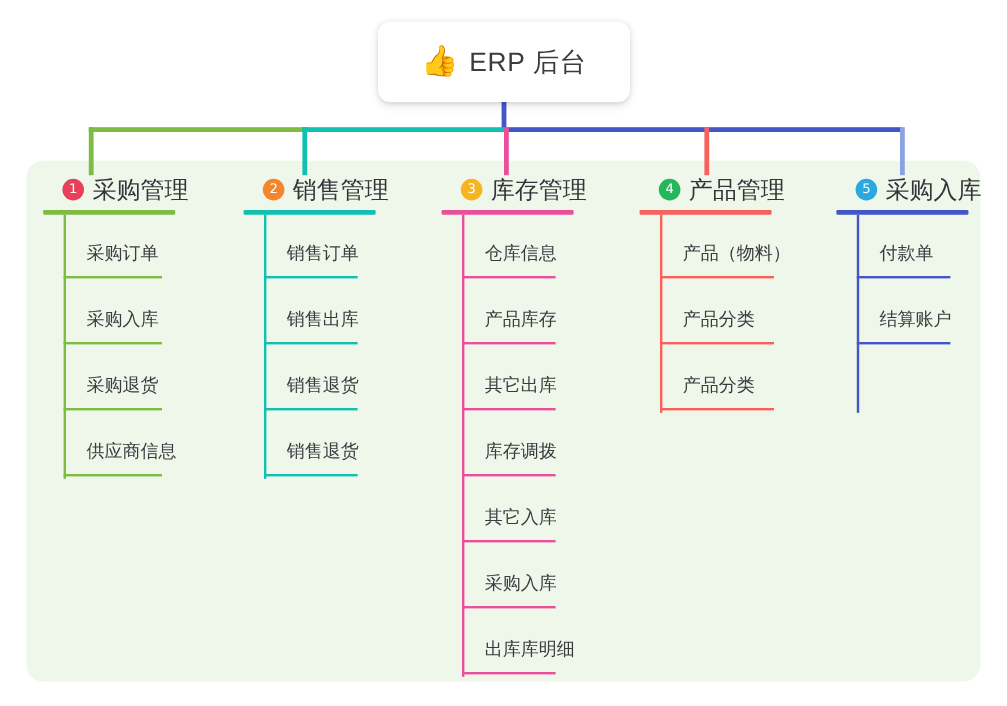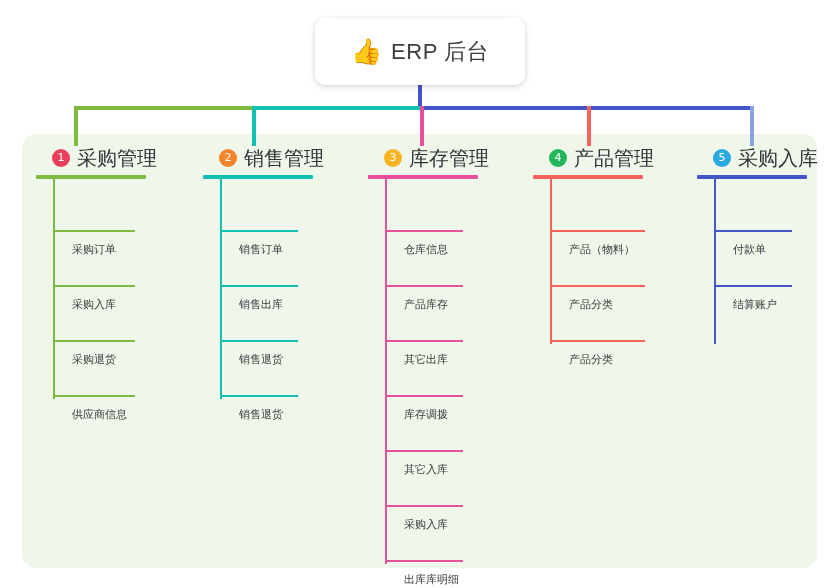--- a/index.html
+++ b/index.html
@@ -108,24 +108,23 @@
     width: 2px;
   }
   .leaf {
     position: relative;
     height: 55px;
   }
   .leaf-label {
     position: absolute;
     left: 36px;
     top: 23px;
-    font-size: 11px;
+    font-size: 15px;
     color: #3a3a40;
     white-space: nowrap;
-    margin-top: 40px;
   }
   .leaf-underline {
     position: absolute;
     left: 17px;
     top: 51px;
     height: 2px;
   }
 </style>
 </head>
 <body>

